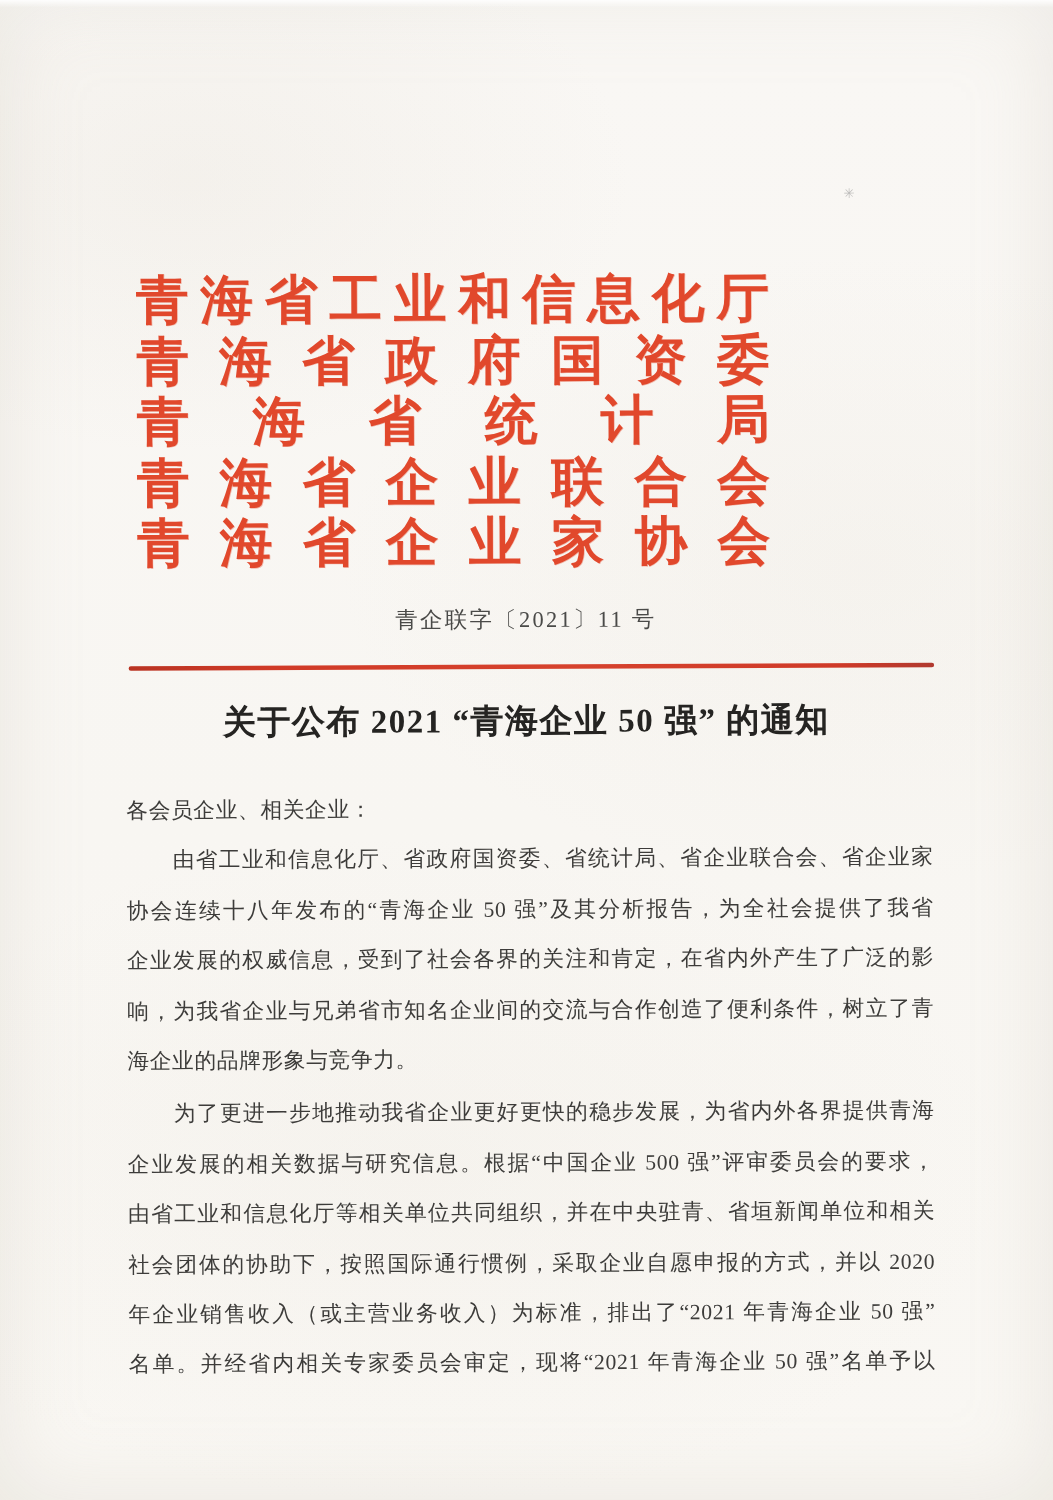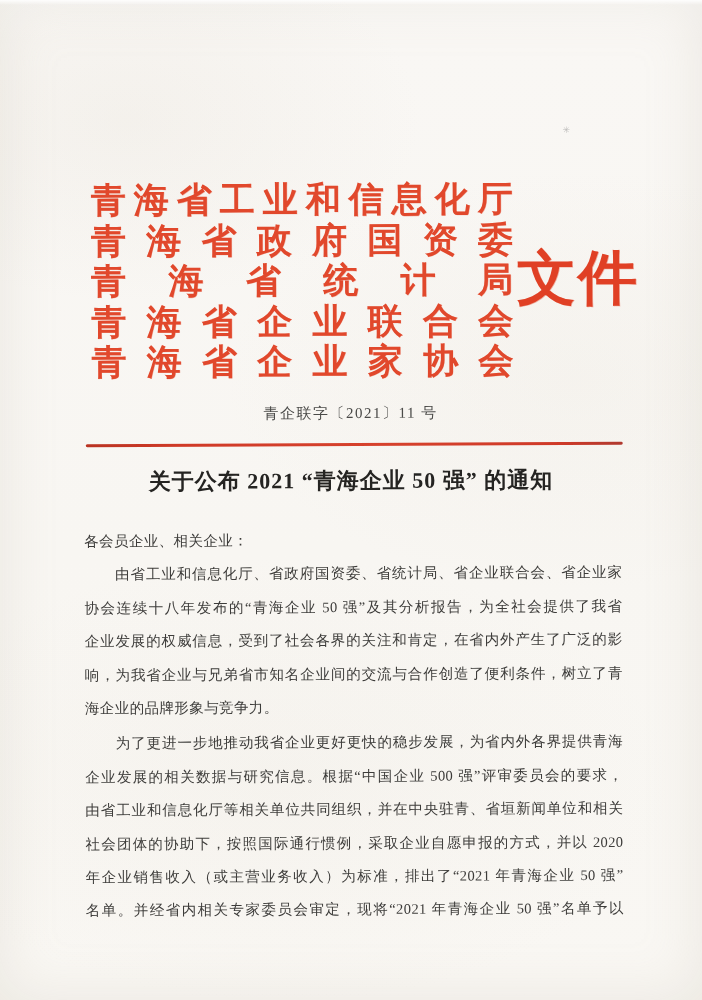--- a/index.html
+++ b/index.html
@@ -146,21 +146,20 @@
   <div class="sheet">
 
     <div class="org-lines">
         <div class="org-line">青海省工业和信息化厅</div>
         <div class="org-line">青海省政府国资委</div>
         <div class="org-line">青海省统计局</div>
         <div class="org-line">青海省企业联合会</div>
         <div class="org-line">青海省企业家协会</div>
       </div>
 
-    <div class="doc-label">文件</div>
 
     <div class="doc-number">青企联字〔2021〕11 号</div>
 
     <div class="red-rule"></div>
 
     <div class="notice-title">关于公布 2021 “青海企业 50 强” 的通知</div>
 
     <div class="body">
       <div class="salutation">各会员企业、相关企业：</div>
 

